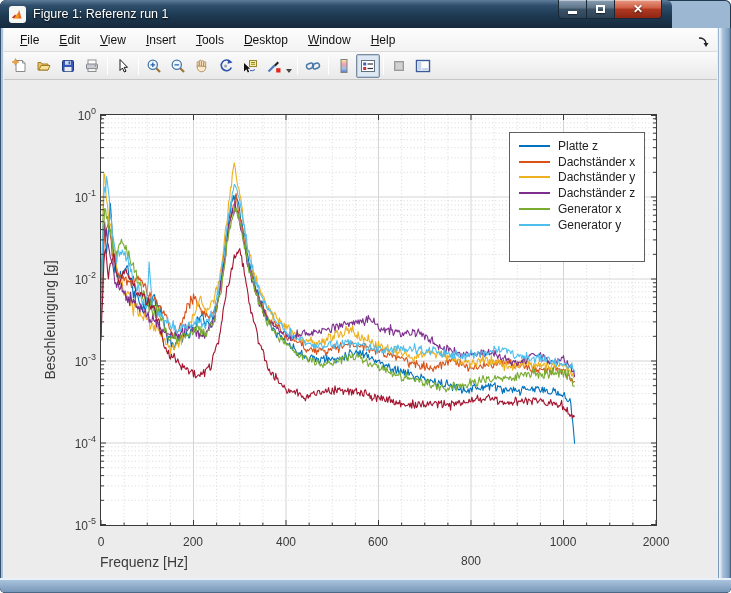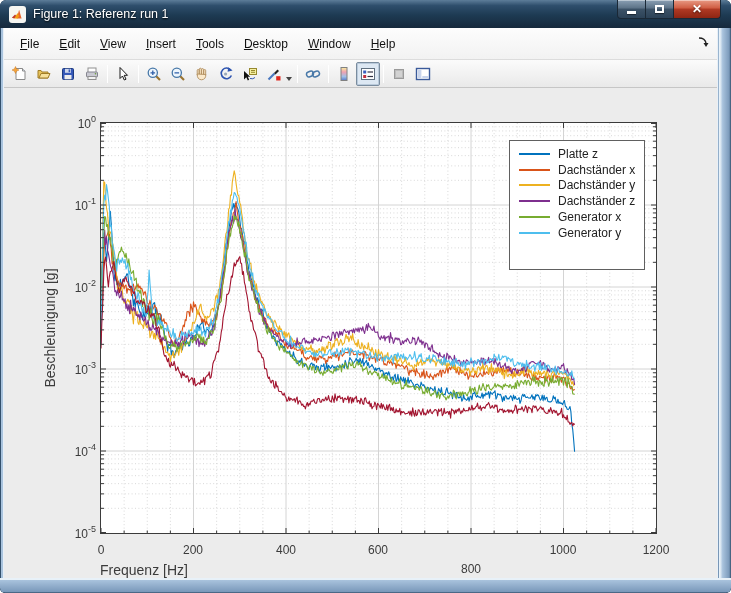--- a/index.html
+++ b/index.html
@@ -1,21 +1,21 @@
 <!DOCTYPE html>
 <html><head>
 <meta charset="utf-8">
 <style>
   html,body{margin:0;padding:0;background:#fff;font-family:"Liberation Sans",sans-serif;}
   *{box-sizing:border-box;}
   .window{position:relative;width:731px;height:593px;border-radius:6px 6px 5px 5px;
     background:linear-gradient(180deg,#9db8d2,#7795b5);overflow:hidden;
     box-shadow:inset 0 0 0 1px #223a50;}
   
-  .titlebar{position:absolute;left:0;top:0;width:731px;height:28px;
+  .titlebar{position:absolute;left:0;top:0;width:672px;height:28px;
     background:linear-gradient(180deg,#5d7d99 0%,#2e4e6c 18%,#1d3síntesis... 0,#1d3a52 55%,#16293c 100%);
     background:linear-gradient(180deg,#5d7d99 0%,#2e4e6c 20%,#1d3a52 55%,#16293c 100%);
     border-radius:6px 6px 0 0;display:flex;align-items:center;}
   .app-icon{width:17px;height:17px;margin:0 7px 0 9px;background:#f6f6f2;border-radius:3px;
     display:flex;align-items:center;justify-content:center;flex:0 0 auto;}
   .title-text{color:#fff;font-size:12.5px;text-shadow:0 1px 2px #000;white-space:nowrap;}
   .win-controls{position:absolute;right:10px;top:0;display:flex;}
   .win-btn{height:19px;border:1px solid #1a2836;border-top:none;display:flex;align-items:center;
     justify-content:center;color:#fff;font-size:10px;
     background:linear-gradient(180deg,#8ba0b4 0%,#5c7287 45%,#3c5267 50%,#2c4257 100%);
@@ -23,21 +23,21 @@
   .win-btn.min{width:29px;border-radius:0 0 0 4px;}
   .win-btn.max{width:28px;border-left:none;}
   .win-btn.close{width:47px;border-left:none;border-radius:0 0 4px 0;
     background:linear-gradient(180deg,#e89a84 0%,#cf5c42 45%,#b03a24 50%,#8e2513 100%);}
   .glyph-min{width:9px;height:3px;background:#fff;box-shadow:0 1px 1px #0007;margin-top:6px;}
   .glyph-max{width:9px;height:8px;border:2px solid #fff;box-shadow:0 1px 1px #0007;}
   .glyph-close{color:#fff;font-size:12px;font-weight:bold;text-shadow:0 1px 2px #0009;line-height:1;}
   
   .client{position:absolute;left:3px;top:28px;width:715px;height:550px;background:#ececec;
     display:flex;flex-direction:column;border-left:1px solid #e9f0f7;border-right:1px solid #e9f0f7;}
-  .menubar{height:32px;background:linear-gradient(180deg,#fdfdfd,#f2f2f2);
+  .menubar{height:24px;background:linear-gradient(180deg,#fdfdfd,#f2f2f2);
     border-bottom:1px solid #dcdcdc;display:flex;align-items:center;position:relative;flex:0 0 auto;}
   .menu-item{font-size:12px;color:#111;padding:4px 10px;cursor:default;}
   .menu-item u{text-decoration:underline;}
   .dock-arrow{position:absolute;right:7px;top:6px;}
   .toolbar{height:28px;background:linear-gradient(180deg,#fbfbfb,#e9e9e9);
     border-bottom:1px solid #c6c6c6;display:flex;align-items:center;padding-left:4px;flex:0 0 auto;}
   .tb-btn{width:24px;height:24px;display:flex;align-items:center;justify-content:center;
     border:1px solid transparent;border-radius:2px;}
   .tb-btn.pressed{border:1px solid #7a8c9e;background:#dde8f3;box-shadow:inset 0 0 0 1px #b9cadb;}
   .tb-sep{width:1px;height:18px;background:#c3c3c3;border-right:1px solid #fff;margin:0 3px;}
@@ -454,21 +454,21 @@
             <line x1="555" y1="331.75211422597533" x2="552" y2="331.75211422597533" stroke="#3b3b3b" stroke-width="1"></line>
           </svg>
       </div>
 
       <span class="xtick" style="left:75px;top:455px">0</span>
       <span class="xtick" style="left:167px;top:455px">200</span>
       <span class="xtick" style="left:260px;top:455px">400</span>
       <span class="xtick" style="left:352px;top:455px">600</span>
       <span class="xtick" style="left:445px;top:474px">800</span>
       <span class="xtick" style="left:537px;top:455px">1000</span>
-      <span class="xtick" style="left:630px;top:455px">1200</span>
+      <span class="xtick" style="left:630px;top:455px">2000</span>
 
       <span class="ytick" style="left:48px;top:27px"><span>10</span><sup>0</sup></span>
       <span class="ytick" style="left:48px;top:109px"><span>10</span><sup>-1</sup></span>
       <span class="ytick" style="left:48px;top:191px"><span>10</span><sup>-2</sup></span>
       <span class="ytick" style="left:48px;top:273px"><span>10</span><sup>-3</sup></span>
       <span class="ytick" style="left:48px;top:355px"><span>10</span><sup>-4</sup></span>
       <span class="ytick" style="left:48px;top:437px"><span>10</span><sup>-5</sup></span>
 
       <div class="xlabel">Frequenz [Hz]</div>
       <div class="ylabel">Beschleunigung [g]</div>

